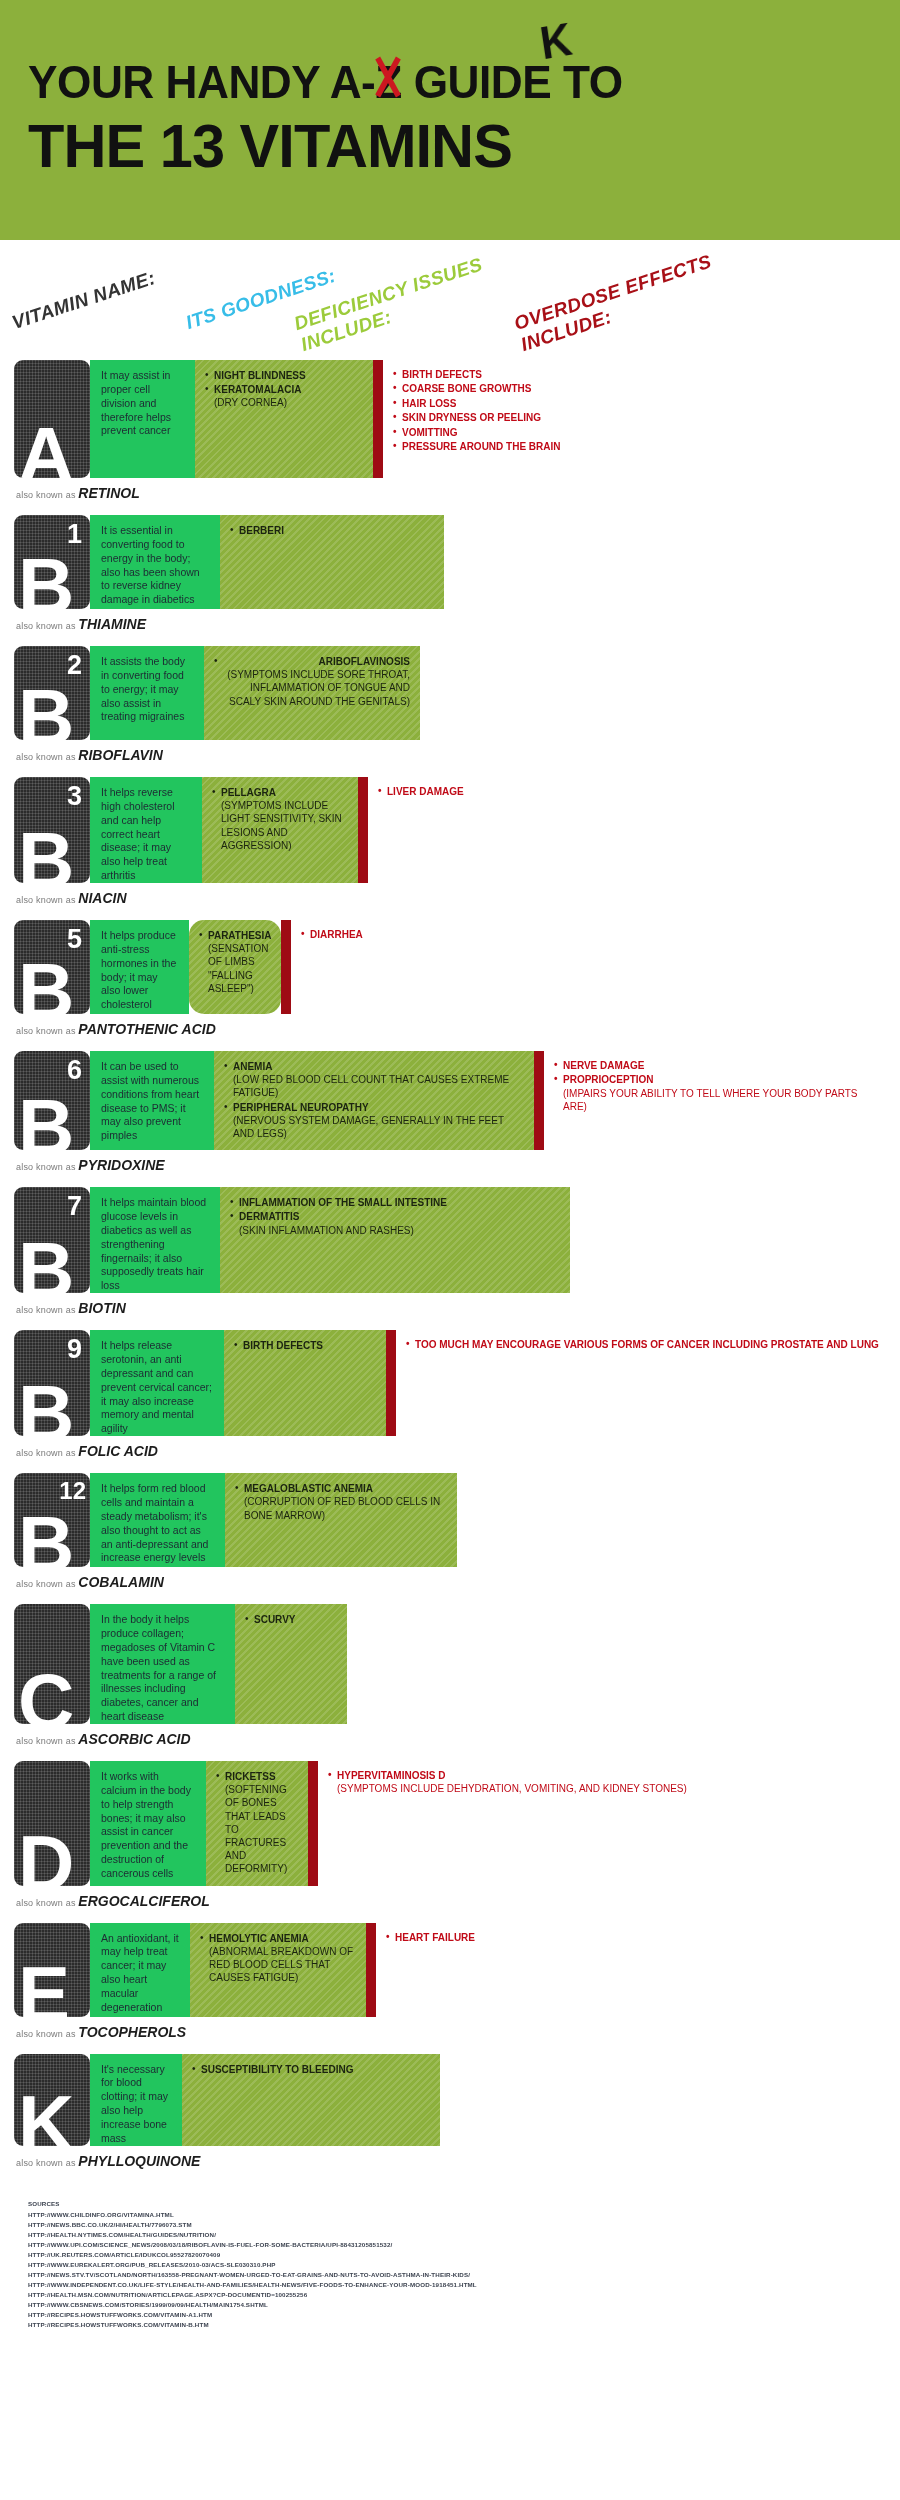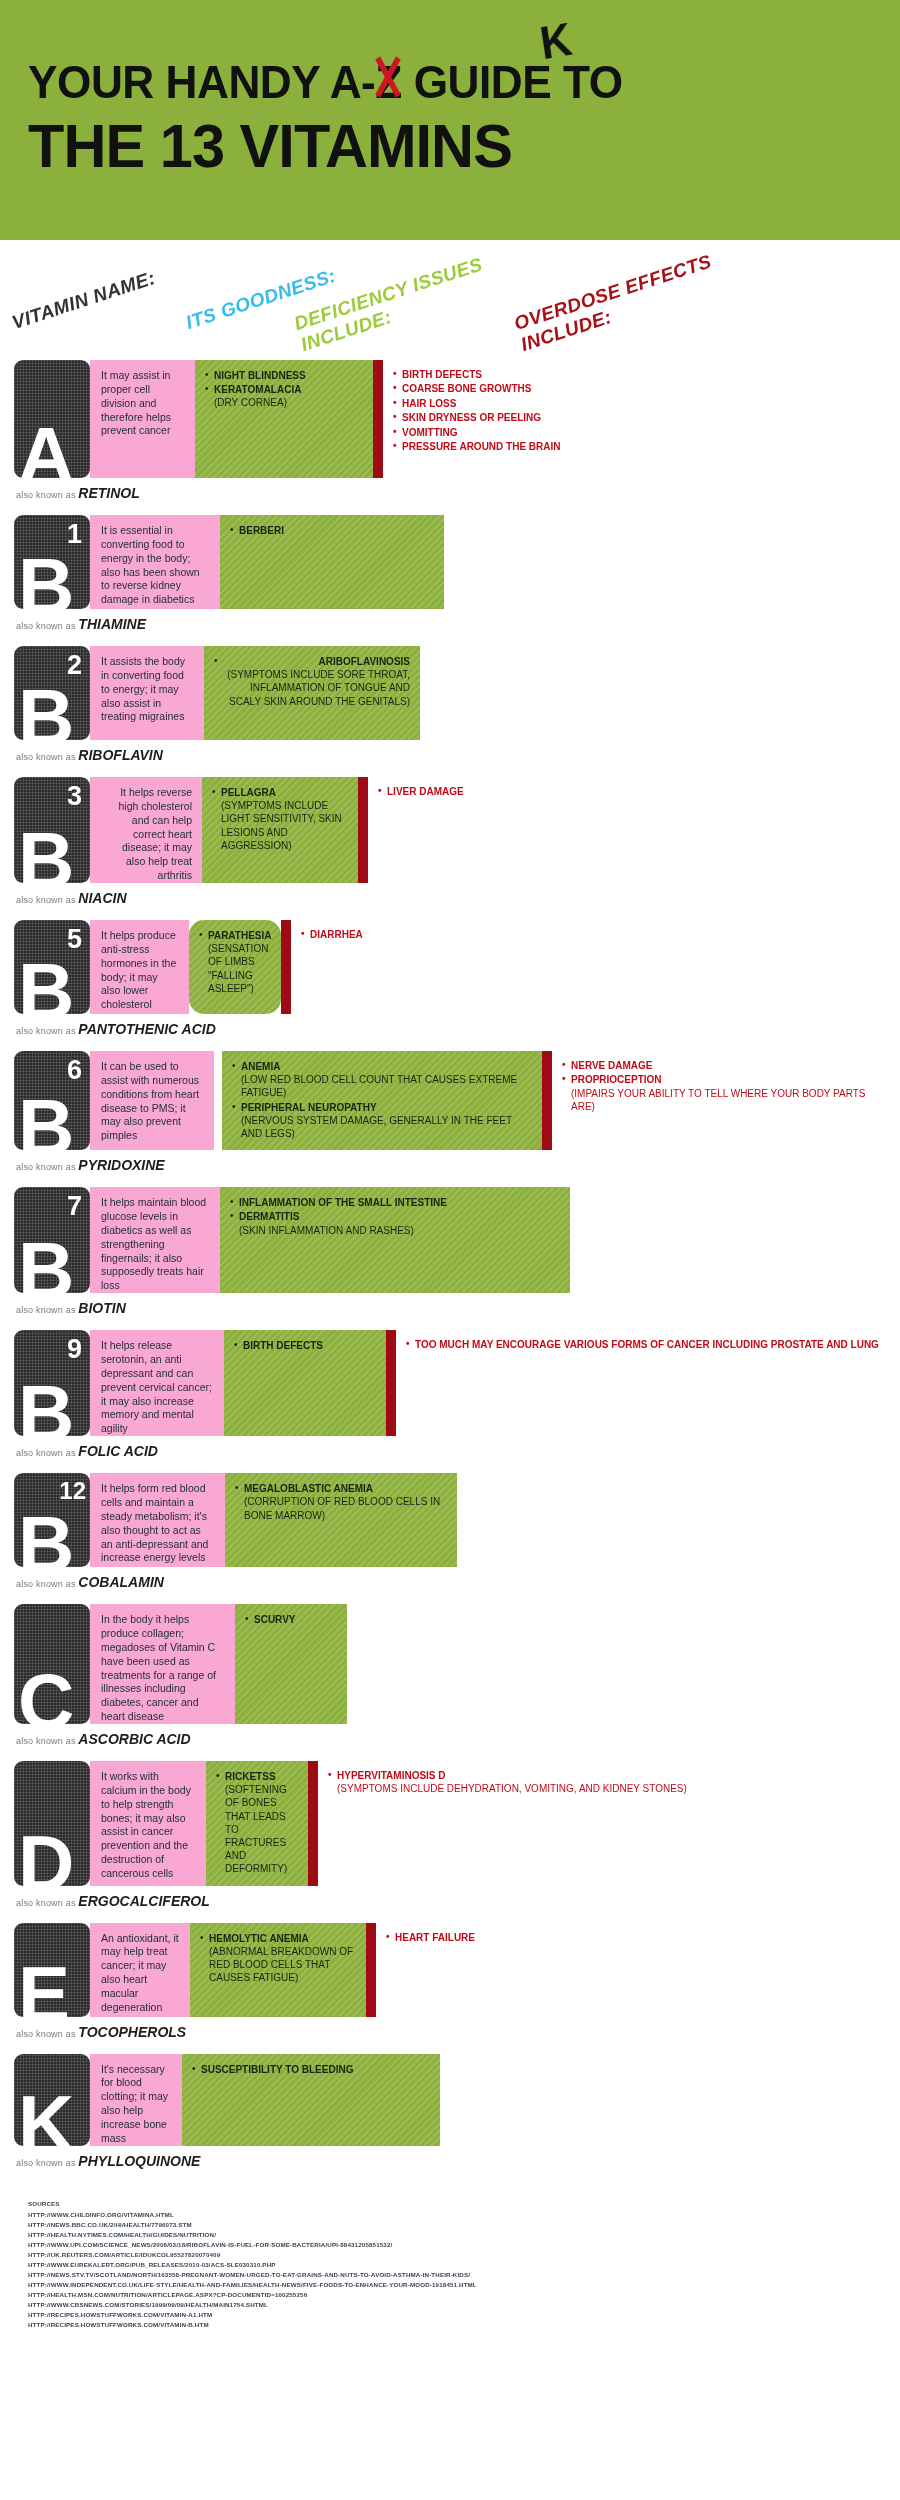--- a/index.html
+++ b/index.html
@@ -118,21 +118,21 @@
     color:#ffffff;
     right:8px;
     top:6px;
     font-size:27px;
     line-height:1;
   }
   .letterbox .sub.two { font-size:24px; right:4px; }
 
   .good {
     flex:0 0 auto;
-    background:#f9a8d4;
+    background:#22c55e;
     padding:9px 10px 0 11px;
     color:#1d2b33;
     font-size:10.5px;
     line-height:1.32;
   }
   .defic {
     flex:0 0 auto;
     background:#8cb03c;
     background-image: repeating-linear-gradient(135deg, rgba(255,255,255,.14) 0 2px, rgba(0,0,0,0) 2px 5px);
     padding:9px 10px 9px 10px;
@@ -274,21 +274,21 @@
           </div>
         </div>
         <div class="aka"><span>also known as </span><b>RIBOFLAVIN</b></div>
       </div>
       <div class="vrow">
         <div class="vrow-bars" style="min-height: 94px;">
           <div class="letterbox">
             <span class="lt">B</span>
             <span class="sub">3</span>
           </div>
-          <div class="good" style="width: 112px; flex: 0 0 112px; text-align: right;">It helps reverse high cholesterol and can help correct heart disease; it may also help treat arthritis</div>
+          <div class="good" style="width: 112px; flex: 0 0 112px;">It helps reverse high cholesterol and can help correct heart disease; it may also help treat arthritis</div>
           <div class="defic" style="width: 156px; flex: 0 0 156px;">
             <ul class="b">
               <li><span class="hdr">PELLAGRA</span><span class="sub2">(SYMPTOMS INCLUDE LIGHT SENSITIVITY, SKIN LESIONS AND AGGRESSION)</span></li>
             </ul>
           </div>
           <div class="odbar"></div>
           <div class="odlist">
             <ul class="b">
               <li><span>LIVER DAMAGE</span></li>
             </ul>
@@ -317,21 +317,21 @@
         </div>
         <div class="aka"><span>also known as </span><b>PANTOTHENIC ACID</b></div>
       </div>
       <div class="vrow">
         <div class="vrow-bars" style="min-height: 94px;">
           <div class="letterbox">
             <span class="lt">B</span>
             <span class="sub">6</span>
           </div>
           <div class="good" style="width: 124px; flex: 0 0 124px;">It can be used to assist with numerous conditions from heart disease to PMS; it may also prevent pimples</div>
-          <div class="defic" style="width: 320px; flex: 0 0 320px; margin-left: 8px;">
+          <div class="defic" style="width: 320px; flex: 0 0 320px;">
             <ul class="b">
               <li><span class="hdr">ANEMIA</span><span class="sub2">(LOW RED BLOOD CELL COUNT THAT CAUSES EXTREME FATIGUE)</span></li>
               <li><span class="hdr">PERIPHERAL NEUROPATHY</span><span class="sub2">(NERVOUS SYSTEM DAMAGE, GENERALLY IN THE FEET AND LEGS)</span></li>
             </ul>
           </div>
           <div class="odbar"></div>
           <div class="odlist">
             <ul class="b">
               <li><span>NERVE DAMAGE</span></li>
               <li><span>PROPRIOCEPTION</span><span class="sub2">(IMPAIRS YOUR ABILITY TO TELL WHERE YOUR BODY PARTS ARE)</span></li>

